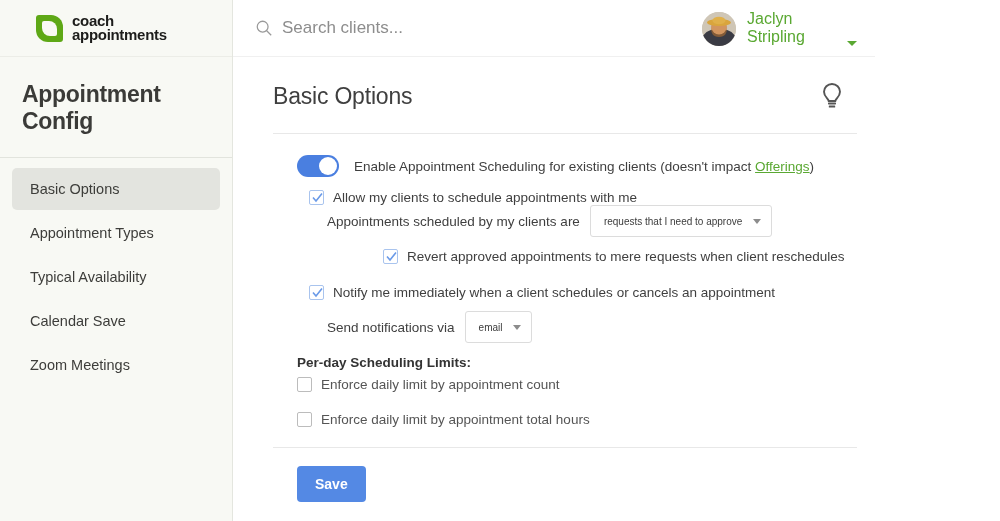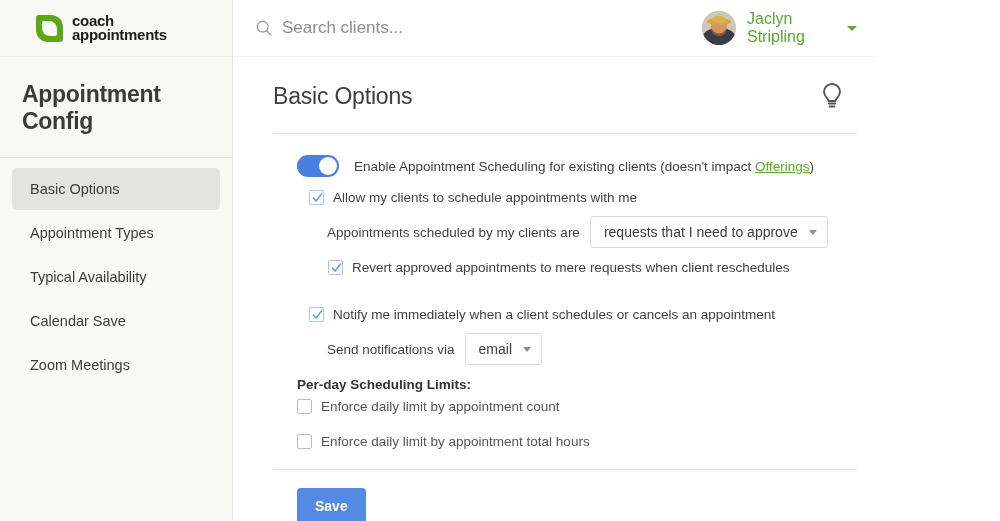--- a/index.html
+++ b/index.html
@@ -81,21 +81,21 @@
     padding: 0 18px 0 22px;
   }
   .search-wrap { display: flex; align-items: center; flex: 1 1 auto; }
   .search-icon { width: 18px; height: 18px; margin-right: 9px; flex: 0 0 18px; }
   .search-input {
     border: none; outline: none; background: transparent;
     font-family: "Liberation Sans", sans-serif;
     font-size: 17px; color: #6d6d6d; width: 420px;
   }
   .search-input::placeholder { color: #8d8d8d; }
-  .user-area { display: flex; align-items: center; cursor: pointer; }
+  .user-area { display: flex; align-items: flex-end; cursor: pointer; }
   .avatar {
     width: 34px; height: 34px; border-radius: 50%;
     margin-right: 11px; overflow: hidden;
     background: #cfc9bd; position: relative; flex: 0 0 34px;
   }
   .user-name { font-size: 16px; color: #5aa832; margin-right: 8px; }
   .caret-down {
     width: 0; height: 0;
     border-left: 5px solid transparent;
     border-right: 5px solid transparent;
@@ -132,32 +132,32 @@
   .cb {
     width: 15px; height: 15px; border-radius: 2px;
     border: 1px solid #a9c4ee; background: #fff;
     flex: 0 0 15px; position: relative; cursor: pointer;
   }
   .cb.empty { border-color: #bcbcbc; }
   .cb svg { position: absolute; left: 1px; top: 0px; }
 
   .indent1 { margin-left: 12px; }
   .indent2 { margin-left: 30px; }
-  .indent3 { margin-left: 31px; }
+  .indent3 { margin-left: 86px; }
 
   .cb-label { font-size: 13.5px; color: #3f3f3f; margin-left: 9px; }
   .cb-label.grey { color: #555; }
 
   .select {
     display: inline-flex; align-items: center;
     border: 1px solid #dcdcdc; border-radius: 3px;
     background: #fff; height: 32px;
     padding: 0 10px 0 13px; cursor: pointer;
   }
-  .select .val { font-size: 14px; color: #3c3c3c; }
+  .select .val { font-size: 10px; color: #3c3c3c; }
   .select .car {
     width: 0; height: 0; margin-left: 11px;
     border-left: 4px solid transparent;
     border-right: 4px solid transparent;
     border-top: 5px solid #8c8c8c;
   }
   .inline-label { font-size: 13.5px; color: #3f3f3f; margin-right: 10px; }
 
   .section-title {
     font-size: 13.5px; font-weight: bold; color: #333;
@@ -260,38 +260,38 @@
 
         <div class="row indent1" style="margin-top:13px">
           <div class="cb">
             <svg width="13" height="13" viewBox="0 0 13 13">
                 <polyline points="2,6.5 5,10 11,2.5" fill="none" stroke="#6a9ae8" stroke-width="1.6"></polyline>
               </svg>
           </div>
           <span class="cb-label">Allow my clients to schedule appointments with me</span>
         </div>
 
-        <div class="row indent2" style="margin-top:11px">
+        <div class="row indent2" style="">
           <span class="inline-label">Appointments scheduled by my clients are</span>
           <div class="select">
             <span class="val">requests that I need to approve</span>
             <span class="car"></span>
           </div>
         </div>
 
         <div class="row indent3" style="margin-top:12px">
           <div class="cb">
             <svg width="13" height="13" viewBox="0 0 13 13">
                 <polyline points="2,6.5 5,10 11,2.5" fill="none" stroke="#6a9ae8" stroke-width="1.6"></polyline>
               </svg>
           </div>
           <span class="cb-label">Revert approved appointments to mere requests when client reschedules</span>
         </div>
 
-        <div class="row indent1" style="margin-top:32px">
+        <div class="row indent1" style="margin-top:21px">
           <div class="cb">
             <svg width="13" height="13" viewBox="0 0 13 13">
                 <polyline points="2,6.5 5,10 11,2.5" fill="none" stroke="#6a9ae8" stroke-width="1.6"></polyline>
               </svg>
           </div>
           <span class="cb-label">Notify me immediately when a client schedules or cancels an appointment</span>
         </div>
 
         <div class="row indent2" style="margin-top:11px">
           <span class="inline-label">Send notifications via</span>

